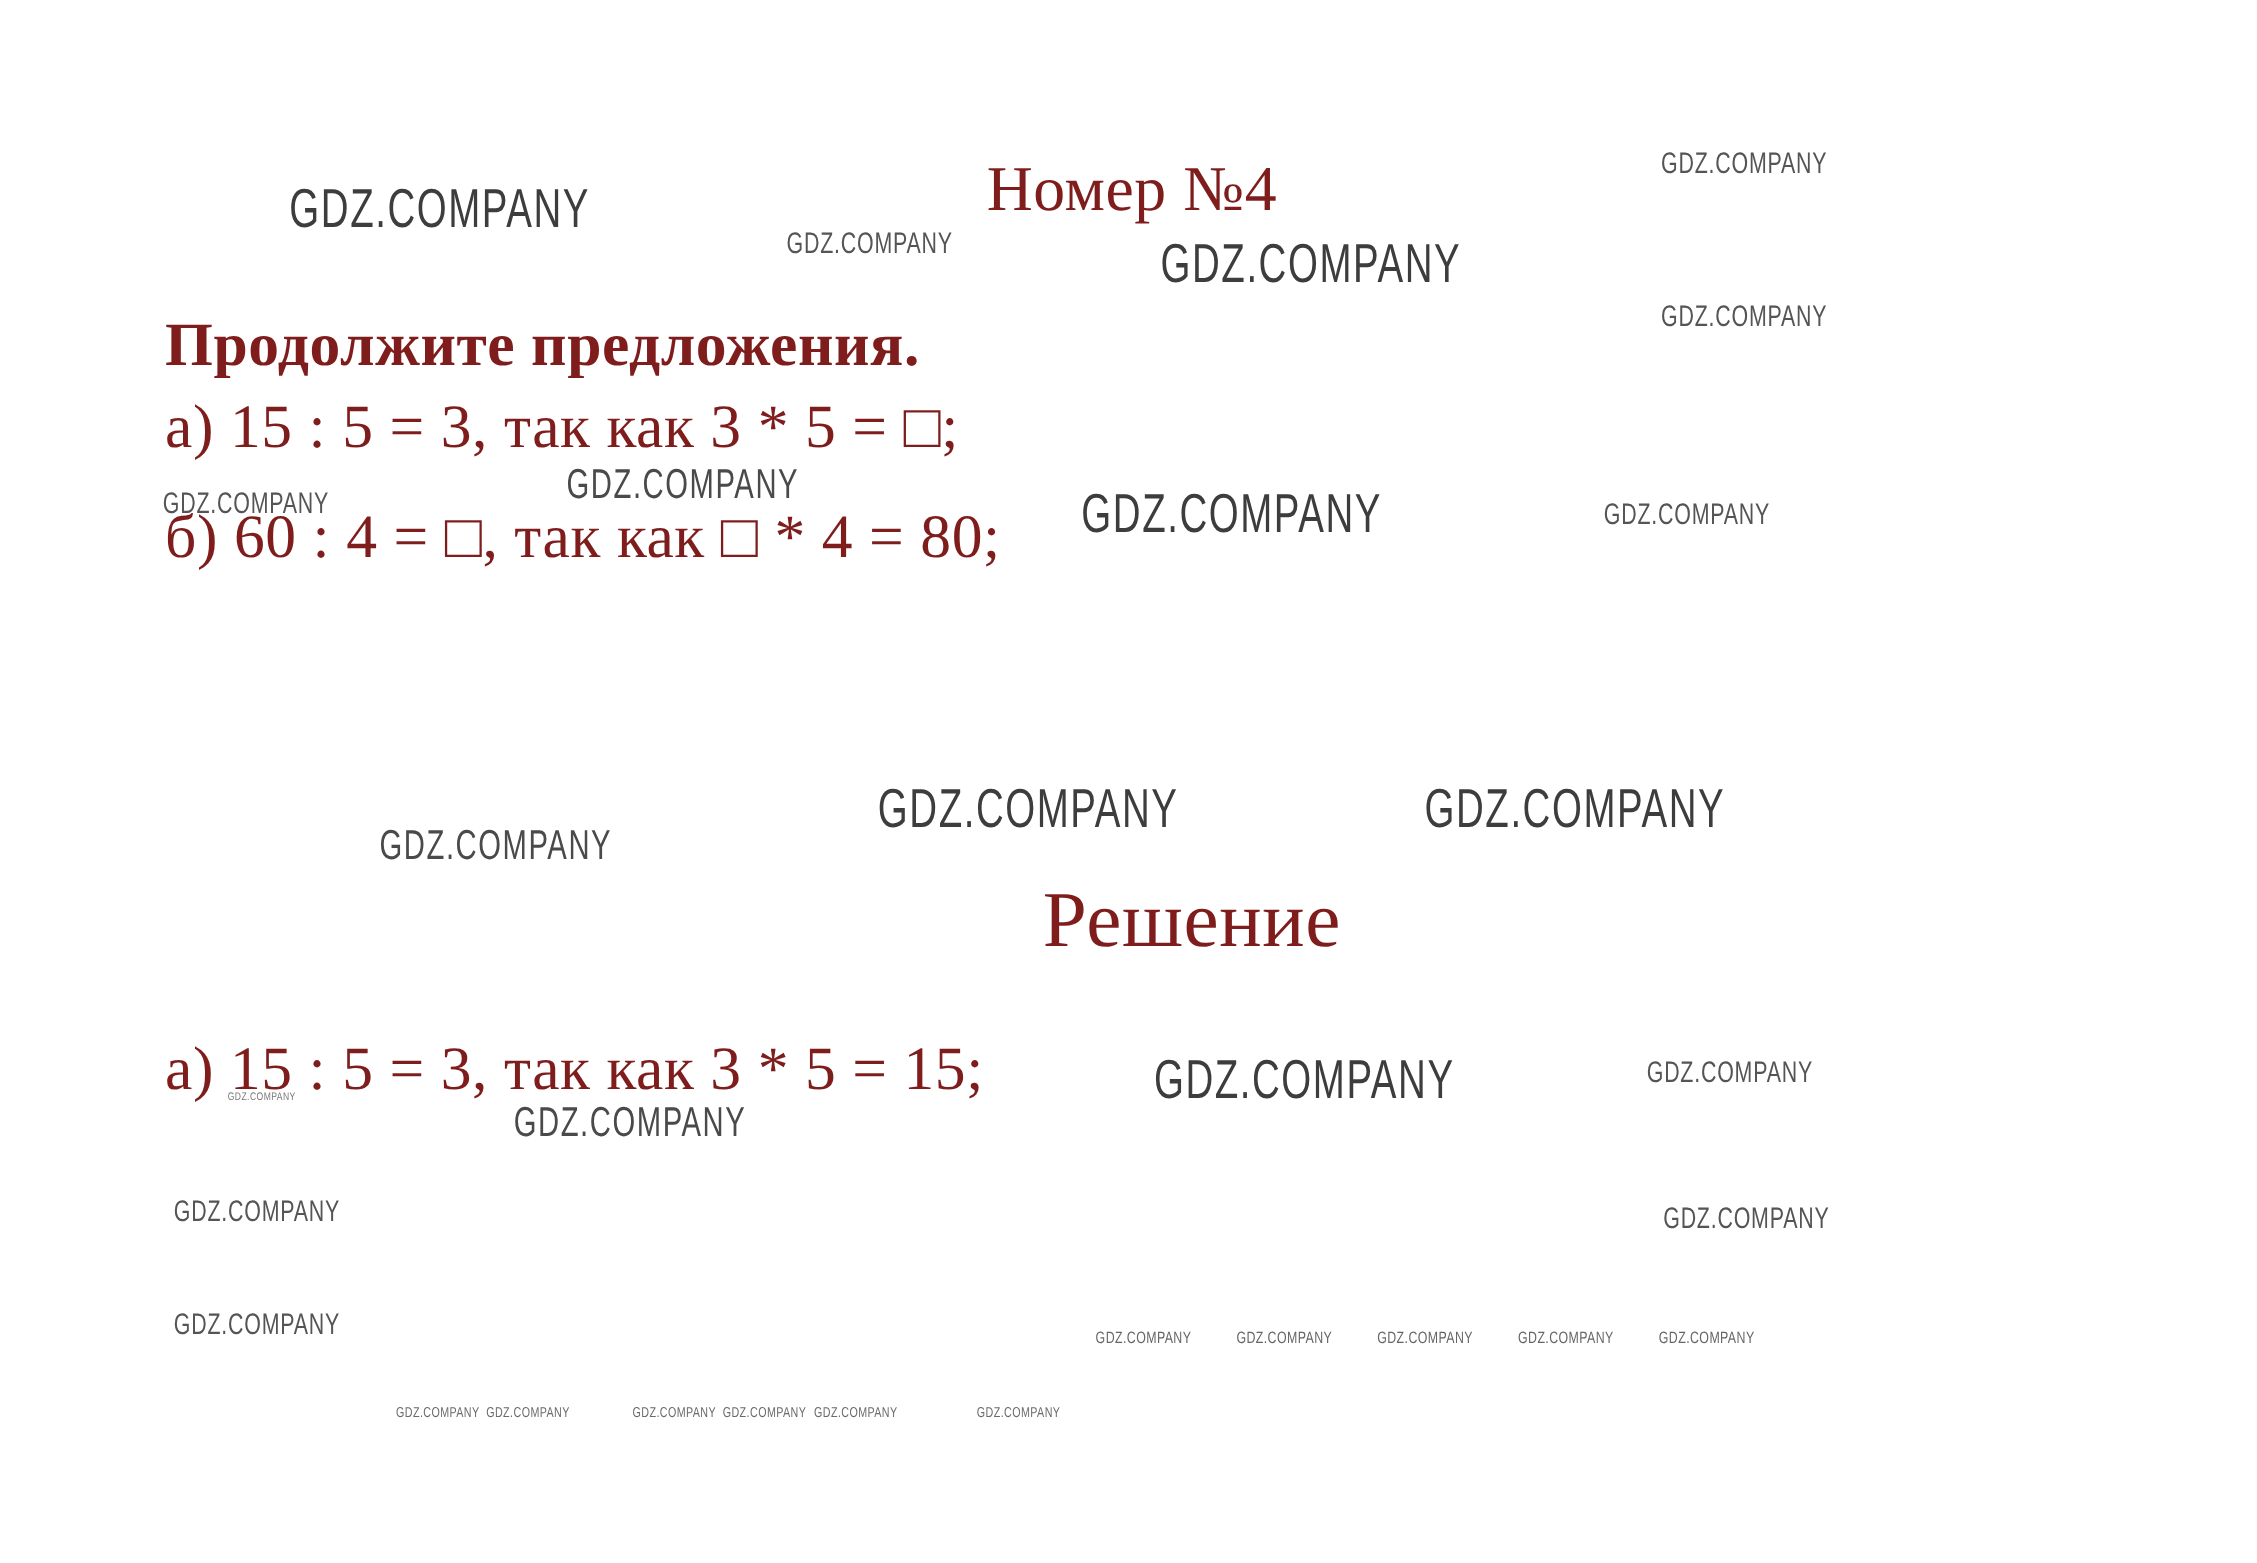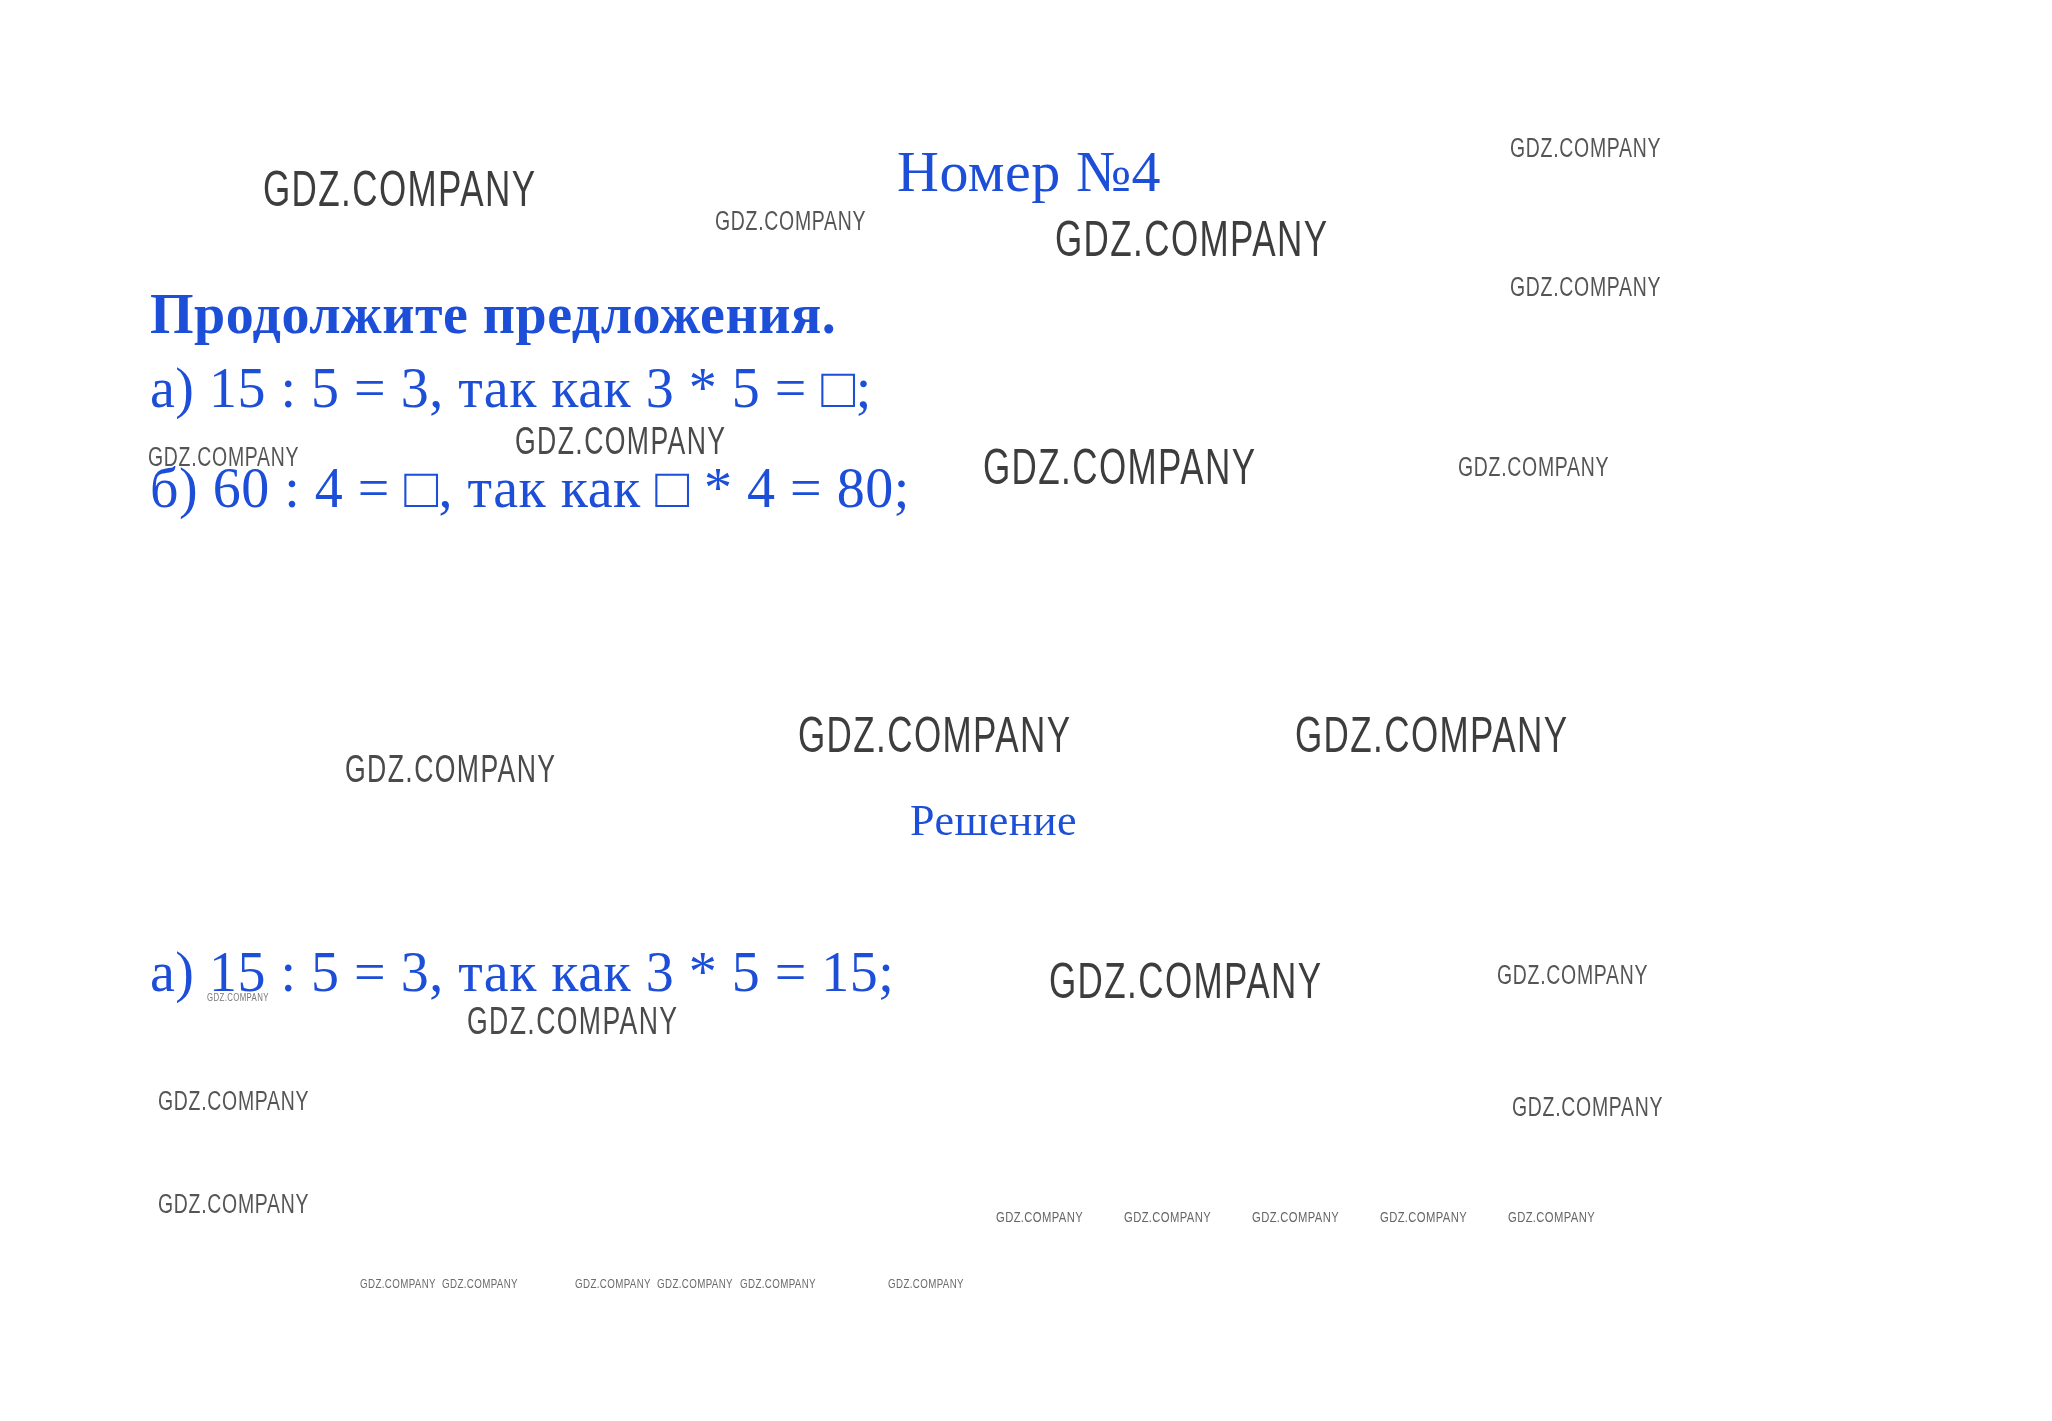--- a/index.html
+++ b/index.html
@@ -15,29 +15,29 @@
     overflow: hidden;
     font-family: "Liberation Serif", "DejaVu Serif", "DejaVu Sans", serif;
     color: #000000;
   }
   
   .line {
     position: absolute;
     white-space: nowrap;
     font-size: 56px;
     letter-spacing: 0.5px;
-    color: #1d4ed8;
+    color: #7f1d1d;
   }
   .t-title      { left: 897px;  top: 138px;  font-size: 58px; }
   .t-intro      { left: 150px;  top: 282px; font-weight: bold;  }
   .t-qa         { left: 150px;  top: 356px;  }
   .t-qb         { left: 150px;  top: 456px;  }
   .t-qc         { left: 150px;  top: 556px;  }
   .t-prompt     { left: 150px;  top: 655px;  }
-  .t-solution   { left: 910px;  top: 795px;  font-size: 44px; }
+  .t-solution   { left: 948px;  top: 795px;  font-size: 72px; }
   .t-sa         { left: 150px;  top: 940px;  }
   .t-sb         { left: 150px;  top: 1027px; }
   .t-sc         { left: 150px;  top: 1115px; }
   .t-conclusion { left: 150px;  top: 1206px; }
 
   
   .wm {
     position: absolute;
     font-family: "Liberation Sans", "DejaVu Sans", sans-serif;
     font-weight: 400;

